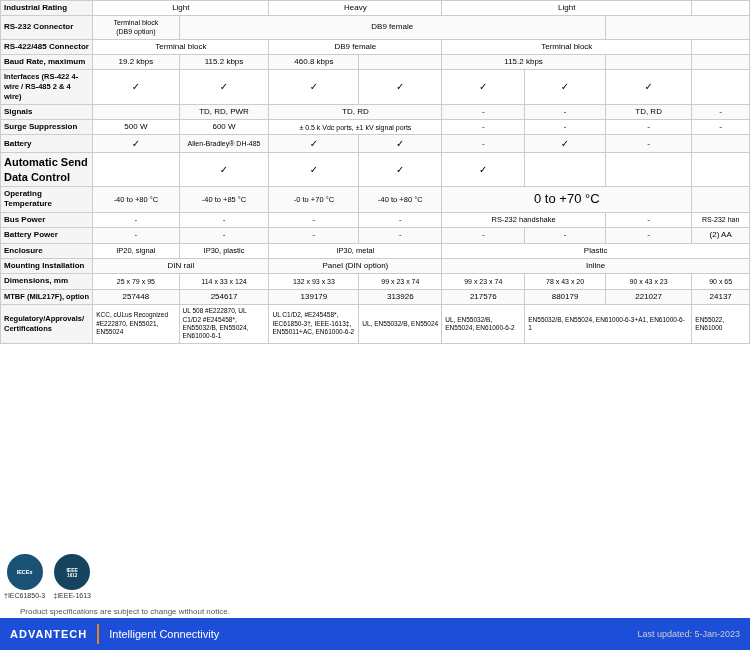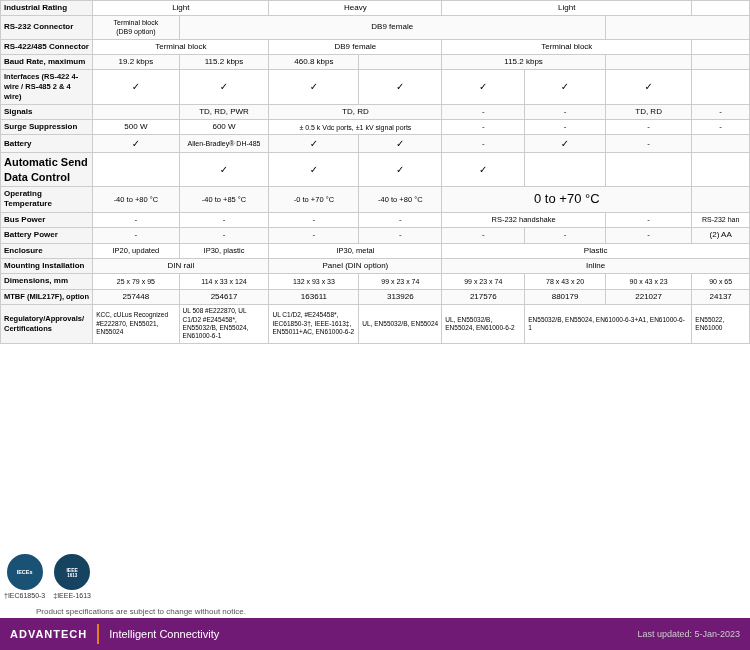--- a/index.html
+++ b/index.html
@@ -16,21 +16,21 @@
     tr:nth-child(odd) td:not(.label-cell) { background: #fff; }
     
     .checkmark { font-size: 10px; }
     
     
     .bottom-logos { display: flex; align-items: center; gap: 8px; padding: 6px 4px; }
     .logo-item { display: flex; flex-direction: column; align-items: center; font-size: 7px; }
     .logo-circle { width: 32px; height: 32px; border-radius: 50%; display: flex; align-items: center; justify-content: center; font-size: 6px; font-weight: bold; }
     .logo-label { font-size: 7px; margin-top: 2px; color: #333; }
     
-    .footer-bar { background: #701a75; color: white; display: flex; align-items: center; padding: 6px 10px; gap: 10px; }
+    .footer-bar { background: #1d4ed8; color: white; display: flex; align-items: center; padding: 6px 10px; gap: 10px; }
     .footer-brand { font-size: 11px; font-weight: bold; letter-spacing: 1px; color: white; }
     .footer-divider { width: 2px; height: 20px; background: #e67e22; }
     .footer-tagline { font-size: 11px; color: white; }
     .footer-update { margin-left: auto; font-size: 9px; color: #ccc; }
   </style>
 </head>
 <body>
 
 <div class="page-wrapper">
 
@@ -172,21 +172,21 @@
         <td>-</td>
         <td>-</td>
         <td>-</td>
         <td>-</td>
         <td>-</td>
         <td>(2) AA</td>
       </tr>
 
       <tr>
         <td class="label-cell">Enclosure</td>
-        <td style="font-size:7.5px">IP20, updated</td>
+        <td style="font-size:7.5px">IP20, signal</td>
         <td style="font-size:7.5px">IP30, plastic</td>
         <td colspan="2" style="font-size:7.5px">IP30, metal</td>
         <td colspan="4">Plastic</td>
       </tr>
 
       <tr>
         <td class="label-cell">Mounting Installation</td>
         <td colspan="2">DIN rail</td>
         <td colspan="2">Panel (DIN option)</td>
         <td colspan="4">Inline</td>
@@ -201,21 +201,21 @@
         <td style="font-size:7px">99 x 23 x 74</td>
         <td style="font-size:7px">78 x 43 x 20</td>
         <td style="font-size:7px">90 x 43 x 23</td>
         <td style="font-size:7px">90 x 65</td>
       </tr>
 
       <tr>
         <td class="label-cell" style="font-size:7.5px">MTBF (MIL217F), option</td>
         <td>257448</td>
         <td>254617</td>
-        <td>163611</td>
+        <td>139179</td>
         <td>313926</td>
         <td>217576</td>
         <td>880179</td>
         <td>221027</td>
         <td>24137</td>
       </tr>
 
       <tr>
         <td class="label-cell" style="font-size:7.5px">Regulatory/Approvals/ Certifications</td>
         <td style="font-size:6.5px; text-align:left">KCC, cULus Recognized #E222870, EN55021, EN55024</td>
@@ -241,21 +241,21 @@
 
     <div class="logo-item">
       <div class="logo-circle" style="background:#154360; color:white; width:36px; height:36px; border-radius:50%; display:flex; align-items:center; justify-content:center; font-size:6px; font-weight:bold; flex-direction:column; border: 2px solid #154360;">
         <span style="font-size:5px; font-weight:bold;">IEEE</span>
         <span style="font-size:4.5px;">1613</span>
       </div>
       <span class="logo-label">‡IEEE-1613</span>
     </div>
   </div>
 
-  <div style="font-size:8px; color:#555; padding:2px 20px;margin-left:16px;">
+  <div style="font-size:8px; color:#555; padding:2px 20px;">
     <span>Product specifications are subject to change without notice.</span>
   </div>
 
   <div class="footer-bar">
     <span class="footer-brand">ADVANTECH</span>
     <div class="footer-divider"></div>
     <span class="footer-tagline">Intelligent Connectivity</span>
     <span class="footer-update">Last updated: 5-Jan-2023</span>
   </div>
 

